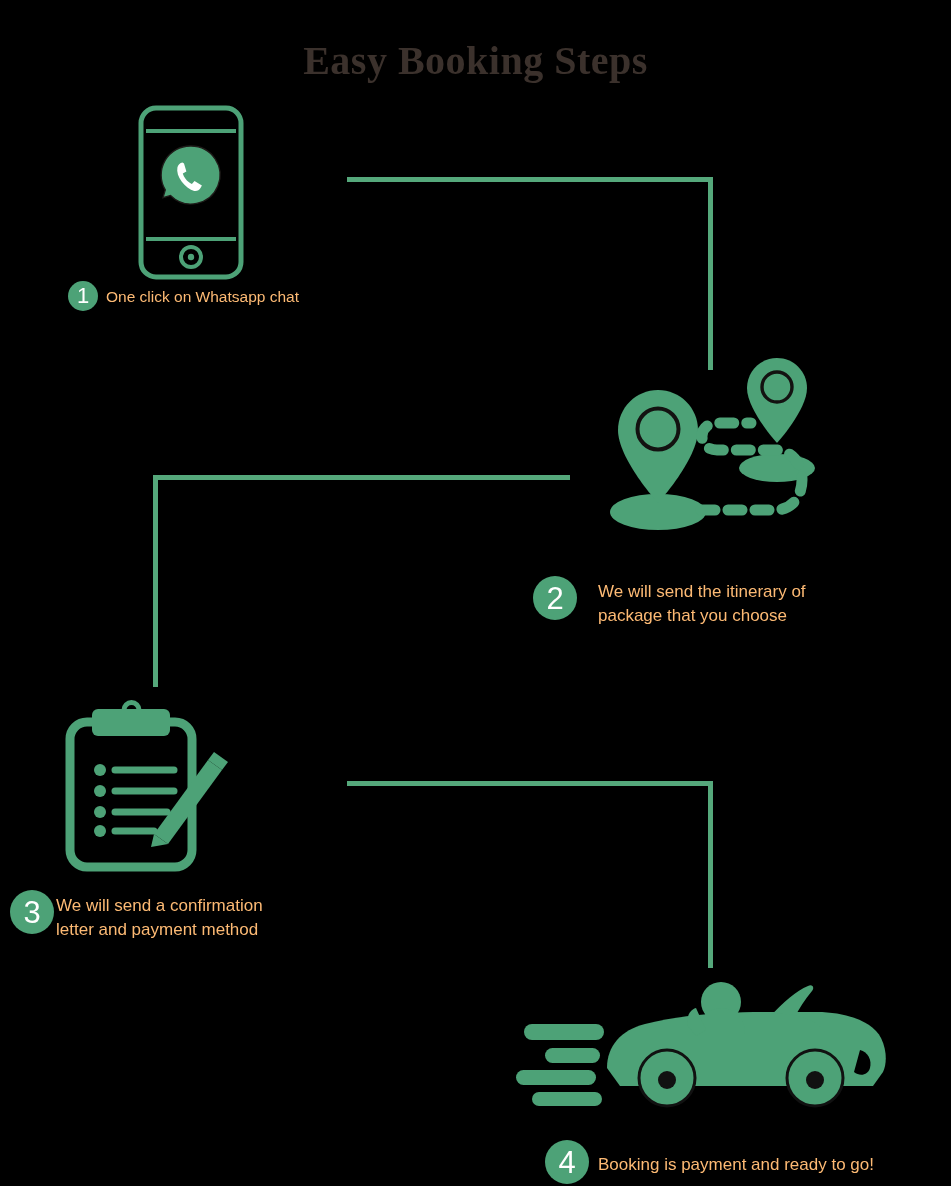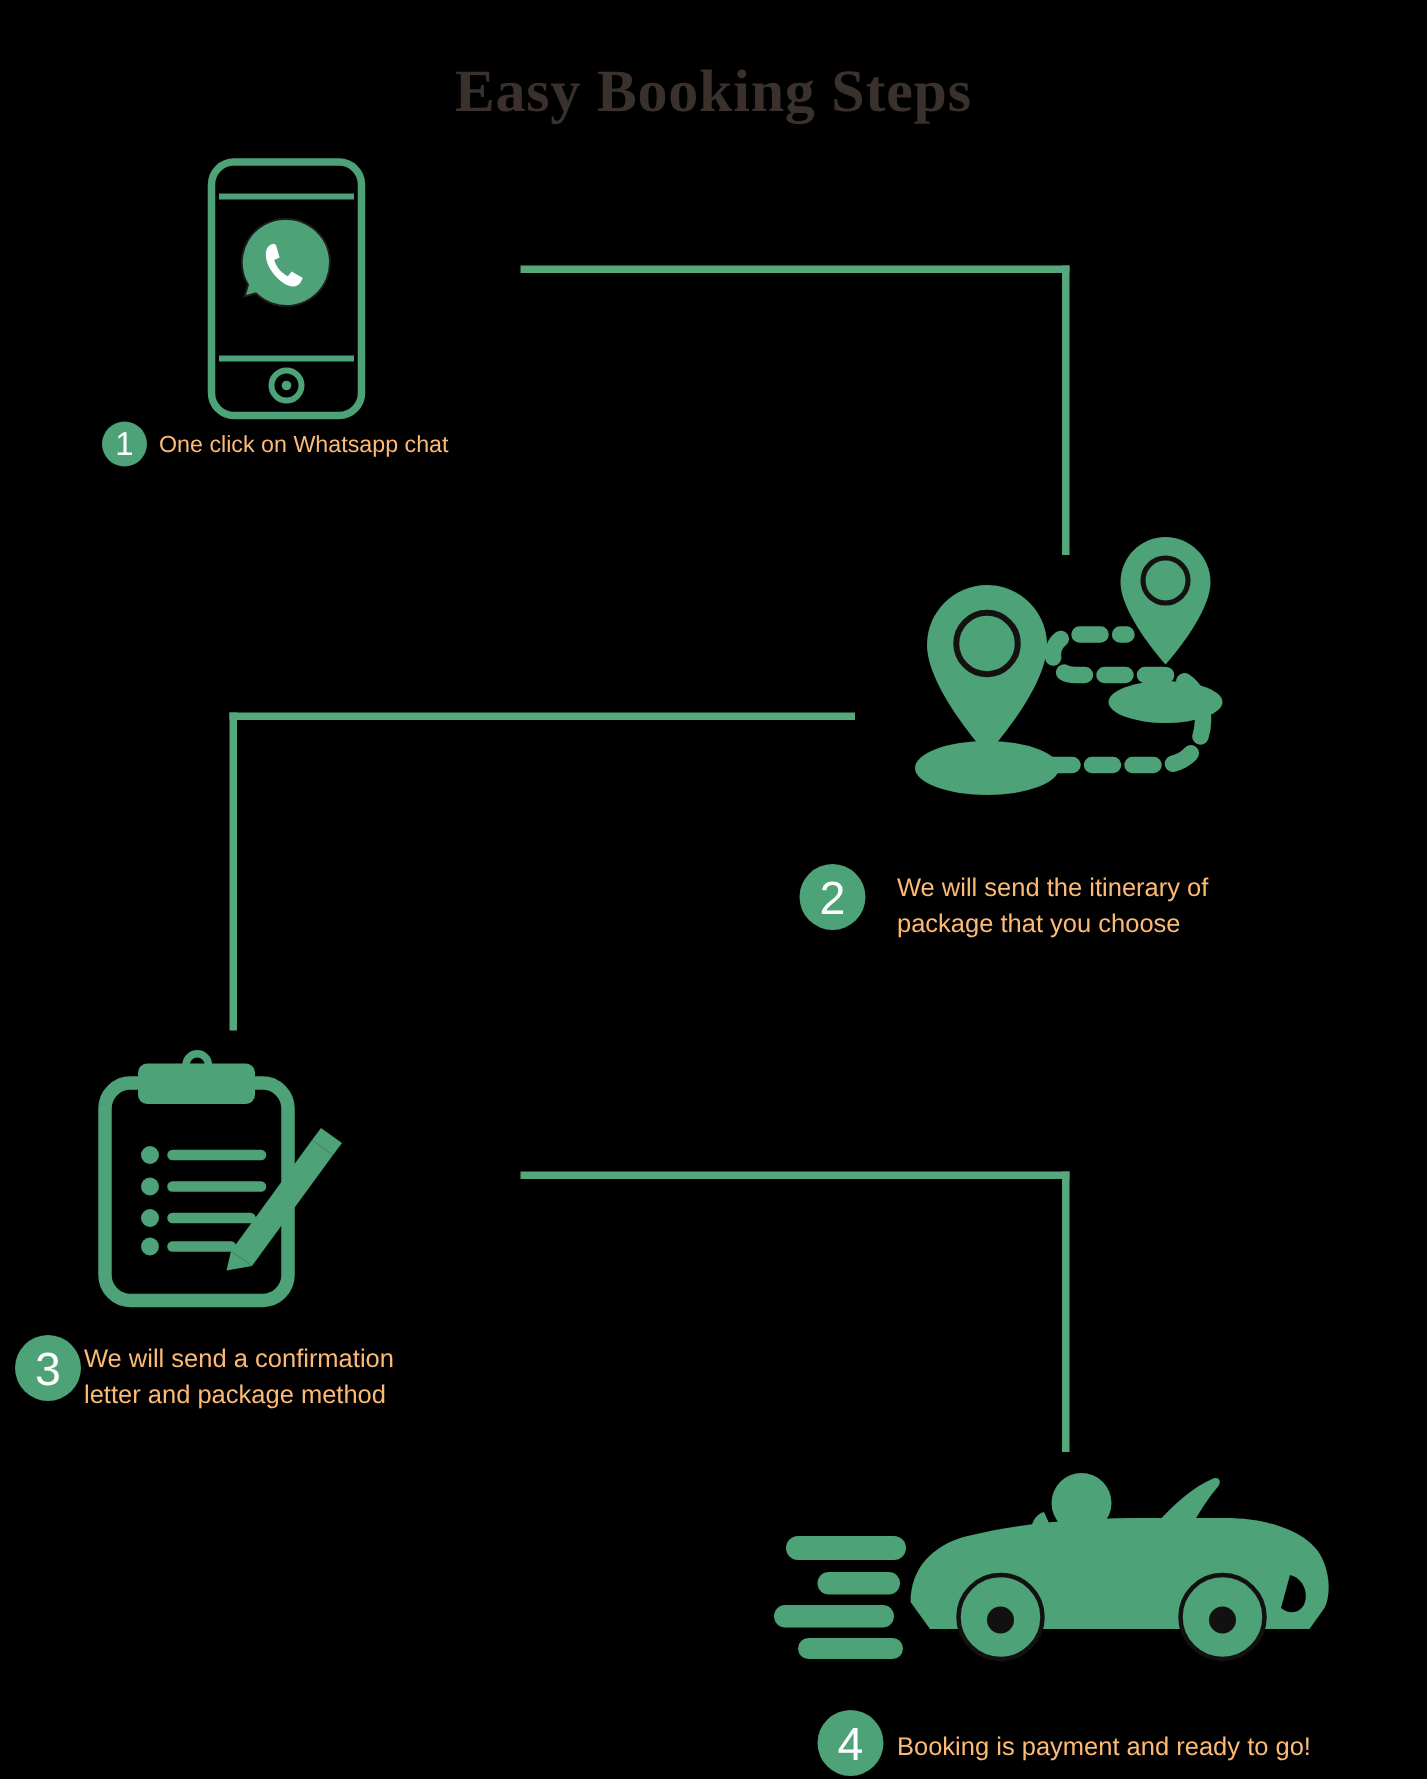--- a/index.html
+++ b/index.html
@@ -175,21 +175,21 @@
 
       <path d="M92 134 L146 60 l14 10 L106 144 Z" fill="#4da277"></path>
 
       <path d="M92 134 L106 144 L89 147 Z" fill="#4da277"></path>
 
       <path d="M146 60 l6 -8 l14 10 l-6 8 Z" fill="#4da277"></path>
     </svg>
   </div>
   <div class="badge big" style="left:10px; top:890px;">3</div>
   <div class="caption" style="left:56px; top:894px;">We will send a confirmation
-letter and package method</div>
+letter and payment method</div>
 
   <div class="icon-wrap" style="left:512px; top:978px; width:378px; height:130px;">
     <svg width="378" height="130" viewBox="0 0 378 130">
 
       <rect x="12" y="46" width="80" height="16" rx="8" fill="#4da277"></rect>
       <rect x="33" y="70" width="55" height="15" rx="7.5" fill="#4da277"></rect>
       <rect x="4" y="92" width="80" height="15" rx="7.5" fill="#4da277"></rect>
       <rect x="20" y="114" width="70" height="14" rx="7" fill="#4da277"></rect>
 
       <path d="M248 51 C266 28 282 14 296 8 c4 -2 7 1 4 5

